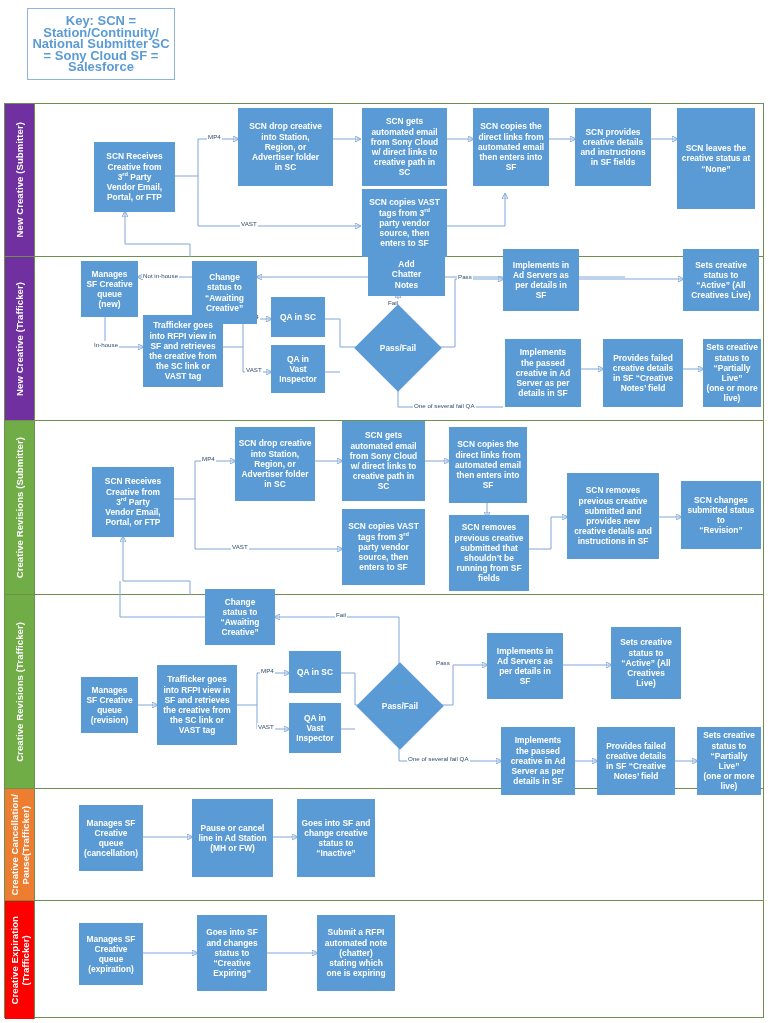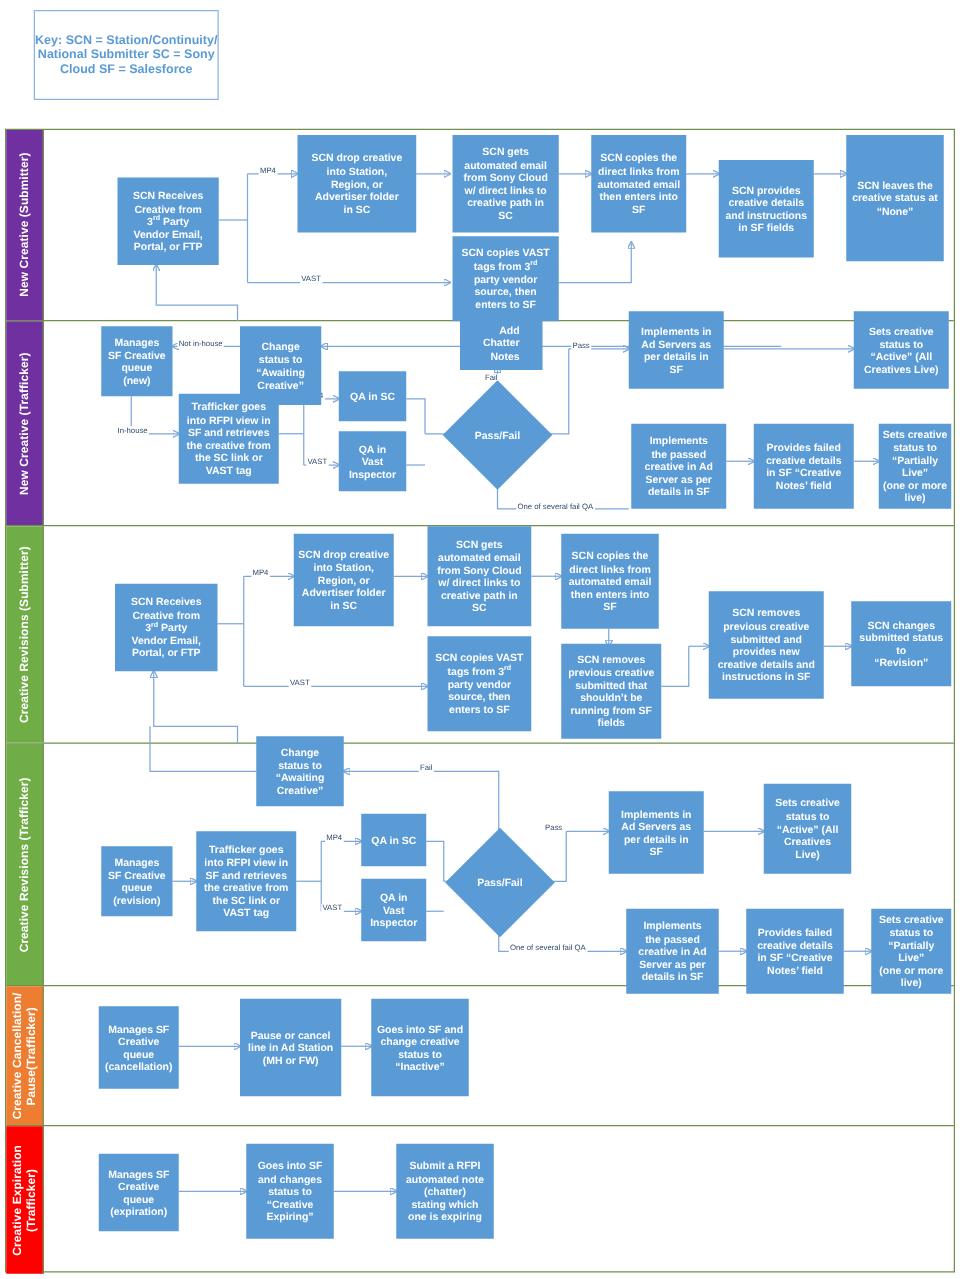--- a/index.html
+++ b/index.html
@@ -3,21 +3,21 @@
 <meta charset="utf-8">
 <style>
   html,body{margin:0;padding:0;background:#ffffff;}
   body{width:768px;height:1023px;position:relative;
        font-family:"Liberation Sans","DejaVu Sans",sans-serif;}
 
   
   #key-box{position:absolute;left:27px;top:8px;width:146px;height:70px;
            border:1px solid #8db3e2;background:#ffffff;
            display:flex;align-items:center;justify-content:center;}
-  #key-box .key-text{color:#5B9BD5;font-size:10px;line-height:11.5px;
+  #key-box .key-text{color:#5B9BD5;font-size:13px;line-height:11.5px;
            text-align:center;font-weight:bold;}
 
   
   #frame{position:absolute;left:4px;top:103px;width:760px;height:915px;
          border:1px solid #6f8f4f;box-sizing:border-box;}
 
   .lane{position:absolute;left:0;width:100%;box-sizing:border-box;
         border-bottom:1px solid #6f8f4f;}
   .lane:last-child{border-bottom:none;}
 
@@ -138,21 +138,21 @@
         </div>
 
       <div class="node" style="left:438px;top:4px;width:76px;height:78px;">
         <span>SCN copies the
 direct links from
 automated email
 then enters into
 SF</span>
         </div>
 
-      <div class="node" style="left:540px;top:4px;width:76px;height:78px;margin-top:20px;">
+      <div class="node" style="left:540px;top:4px;width:76px;height:78px;">
         <span>SCN provides
 creative details
 and instructions
 in SF fields</span>
         </div>
 
       <div class="node" style="left:642px;top:4px;width:78px;height:101px;text-align:center;">
         <span>SCN leaves the
 creative status at
 “None”</span>
@@ -245,21 +245,21 @@
         <span>QA in
 Vast
 Inspector</span>
         </div>
 
       <div class="diamond" style="left:332px;top:60px;width:62px;height:62px;">
         <div class="dshape"></div>
         <div class="dlabel">Pass/Fail</div>
       </div>
 
-      <div class="node" style="left:333px;top:-4px;width:66px;height:43px;text-align:right;">
+      <div class="node" style="left:333px;top:-4px;width:77px;height:43px;">
         <span>Add
 Chatter
 Notes</span>
         </div>
 
       <div class="node" style="left:468px;top:-8px;width:76px;height:62px;">
         <span>Implements in
 Ad Servers as
 per details in
 SF</span>

